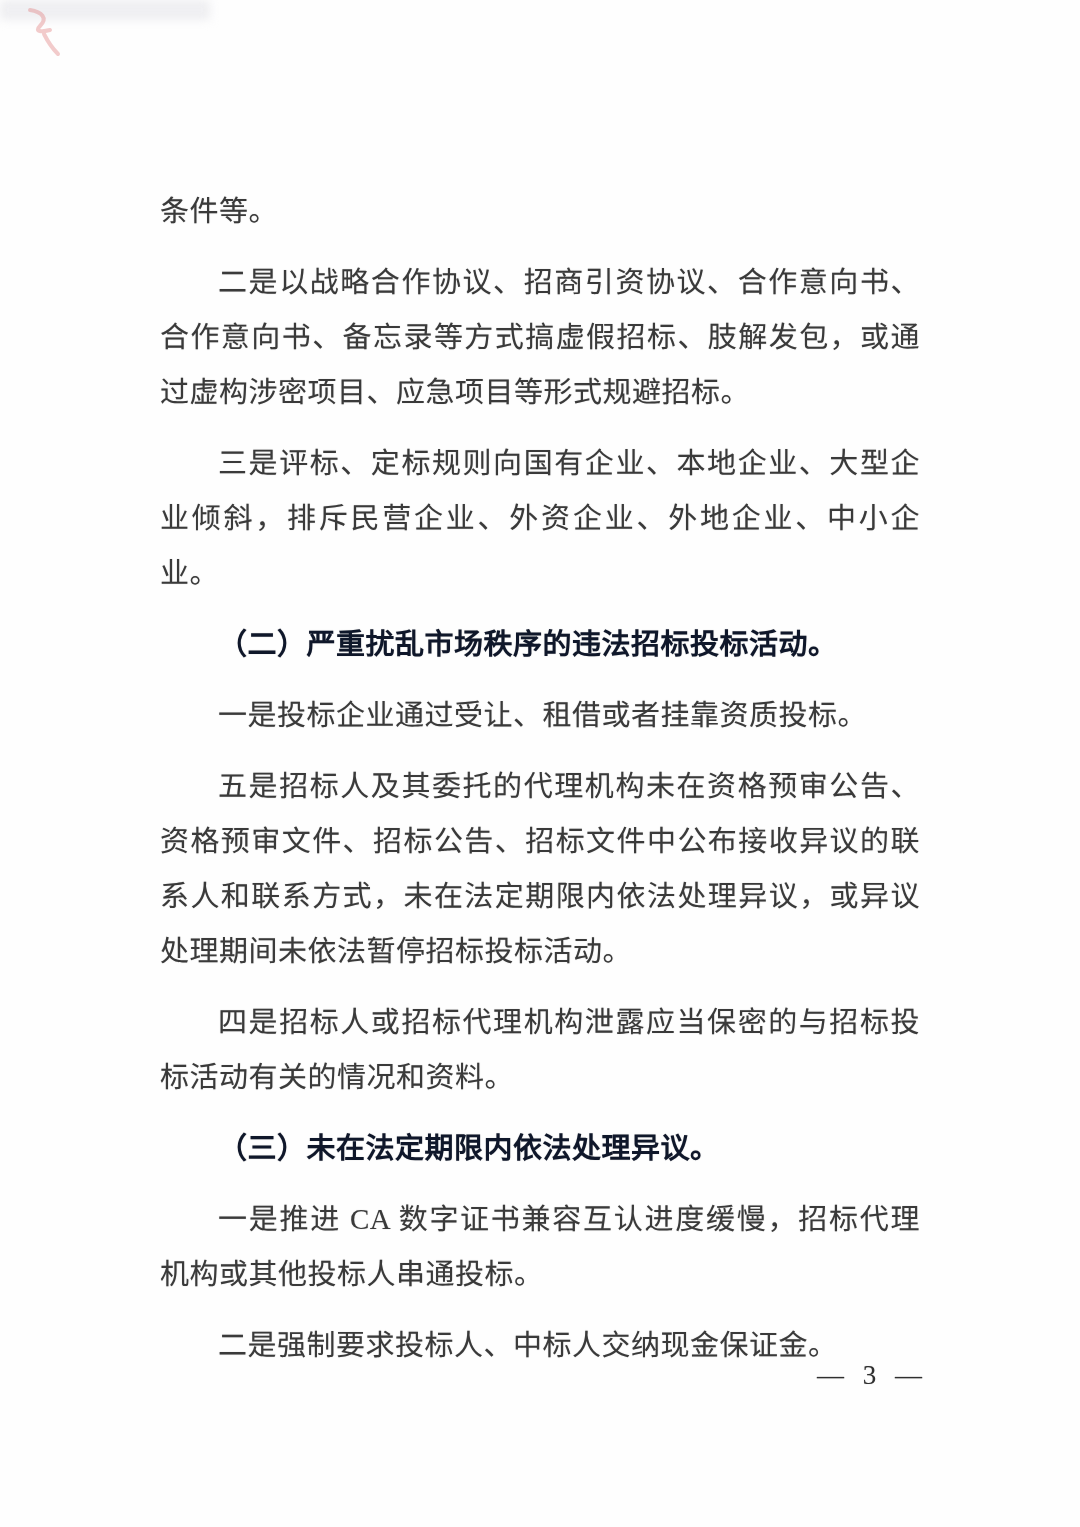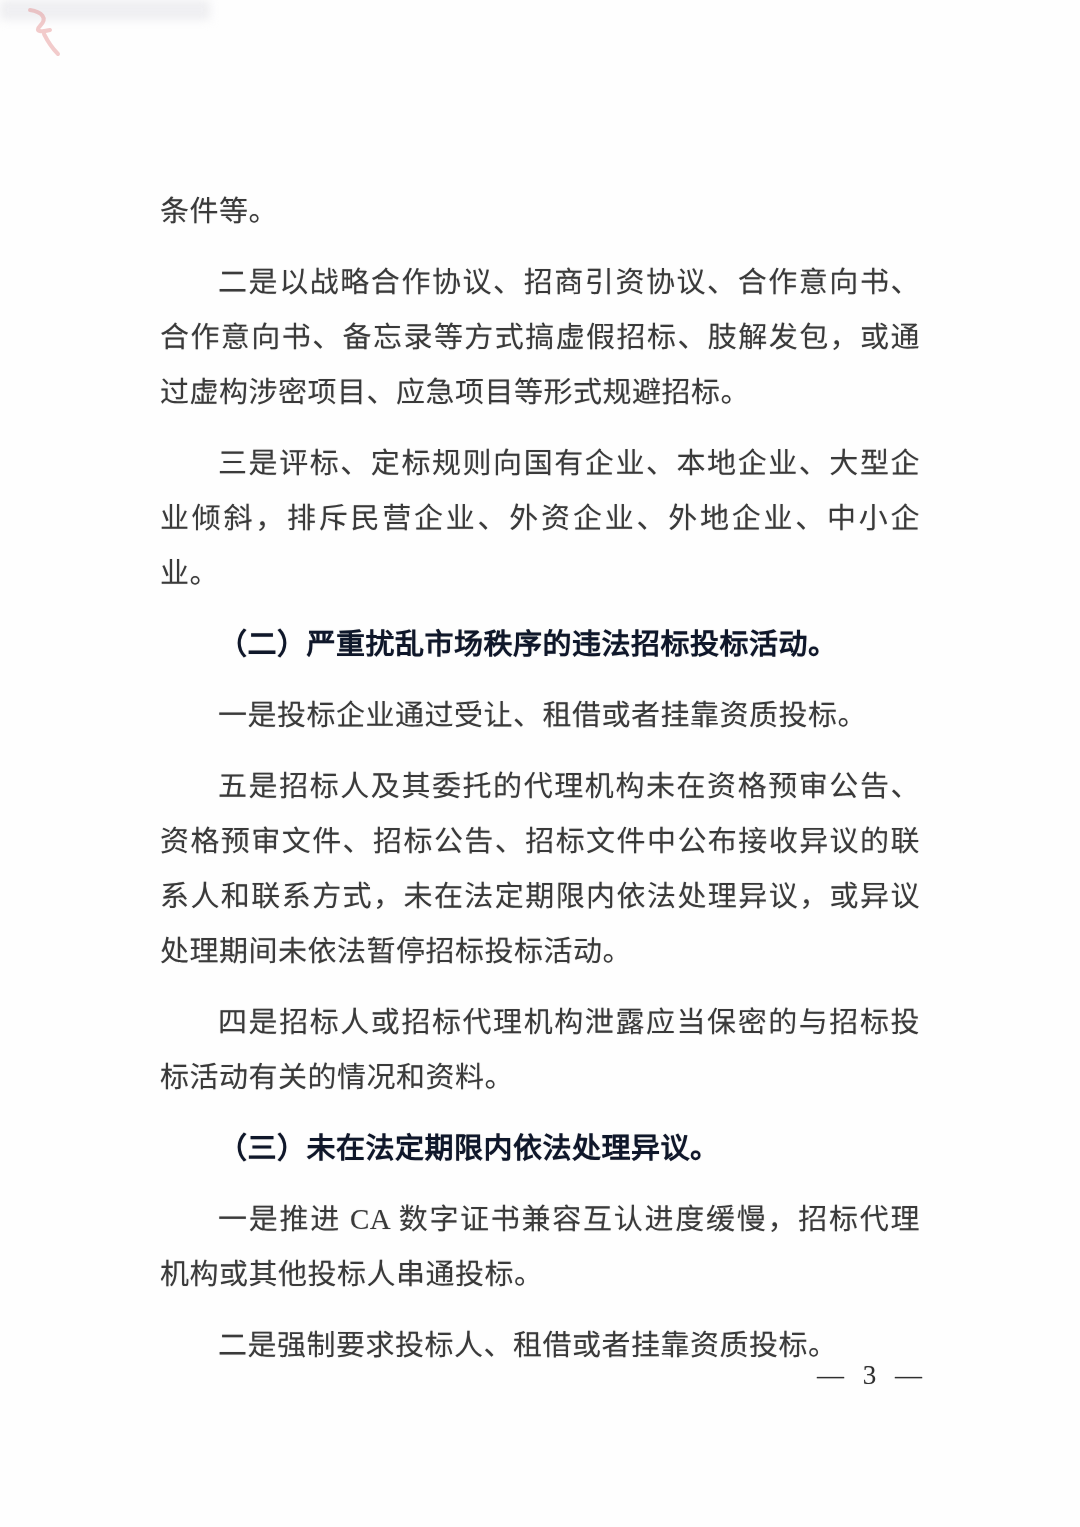--- a/index.html
+++ b/index.html
@@ -85,18 +85,18 @@
   <div class="content">
     <p class="para">条件等。</p>
     <p class="para indent">二是以战略合作协议、招商引资协议、合作意向书、合作意向书、备忘录等方式搞虚假招标、肢解发包，或通过虚构涉密项目、应急项目等形式规避招标。</p>
     <p class="para indent">三是评标、定标规则向国有企业、本地企业、大型企业倾斜，排斥民营企业、外资企业、外地企业、中小企业。</p>
     <p class="para indent bold">（二）严重扰乱市场秩序的违法招标投标活动。</p>
     <p class="para indent">一是投标企业通过受让、租借或者挂靠资质投标。</p>
     <p class="para indent">五是招标人及其委托的代理机构未在资格预审公告、资格预审文件、招标公告、招标文件中公布接收异议的联系人和联系方式，未在法定期限内依法处理异议，或异议处理期间未依法暂停招标投标活动。</p>
     <p class="para indent">四是招标人或招标代理机构泄露应当保密的与招标投标活动有关的情况和资料。</p>
     <p class="para indent bold">（三）未在法定期限内依法处理异议。</p>
     <p class="para indent">一是推进 CA 数字证书兼容互认进度缓慢，招标代理机构或其他投标人串通投标。</p>
-    <p class="para indent">二是强制要求投标人、租借或者挂靠资质投标。</p>
+    <p class="para indent">二是强制要求投标人、中标人交纳现金保证金。</p>
   </div>
 
   <div class="page-footer">— 3 —</div>
 
 </div>
 
 </body></html>

